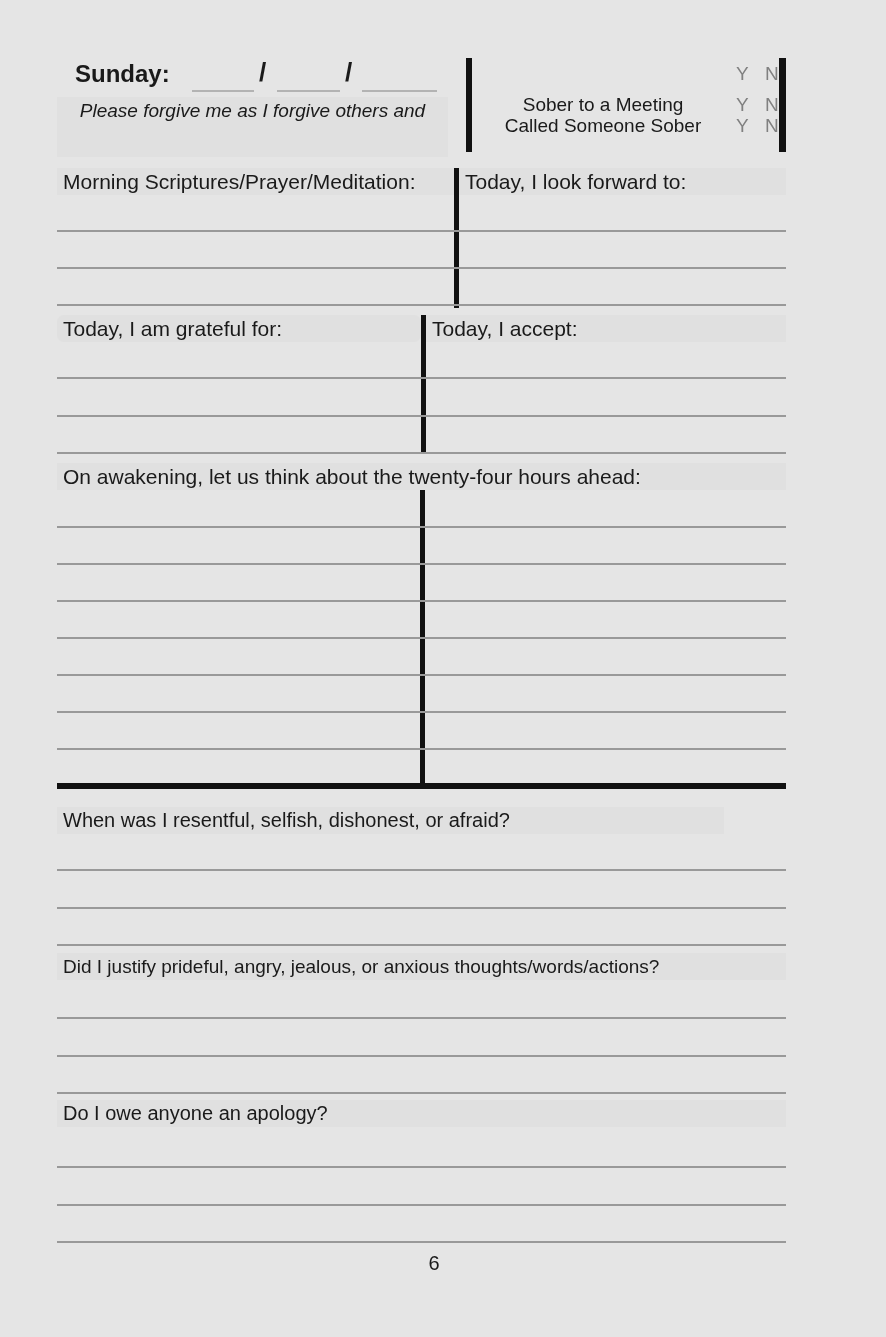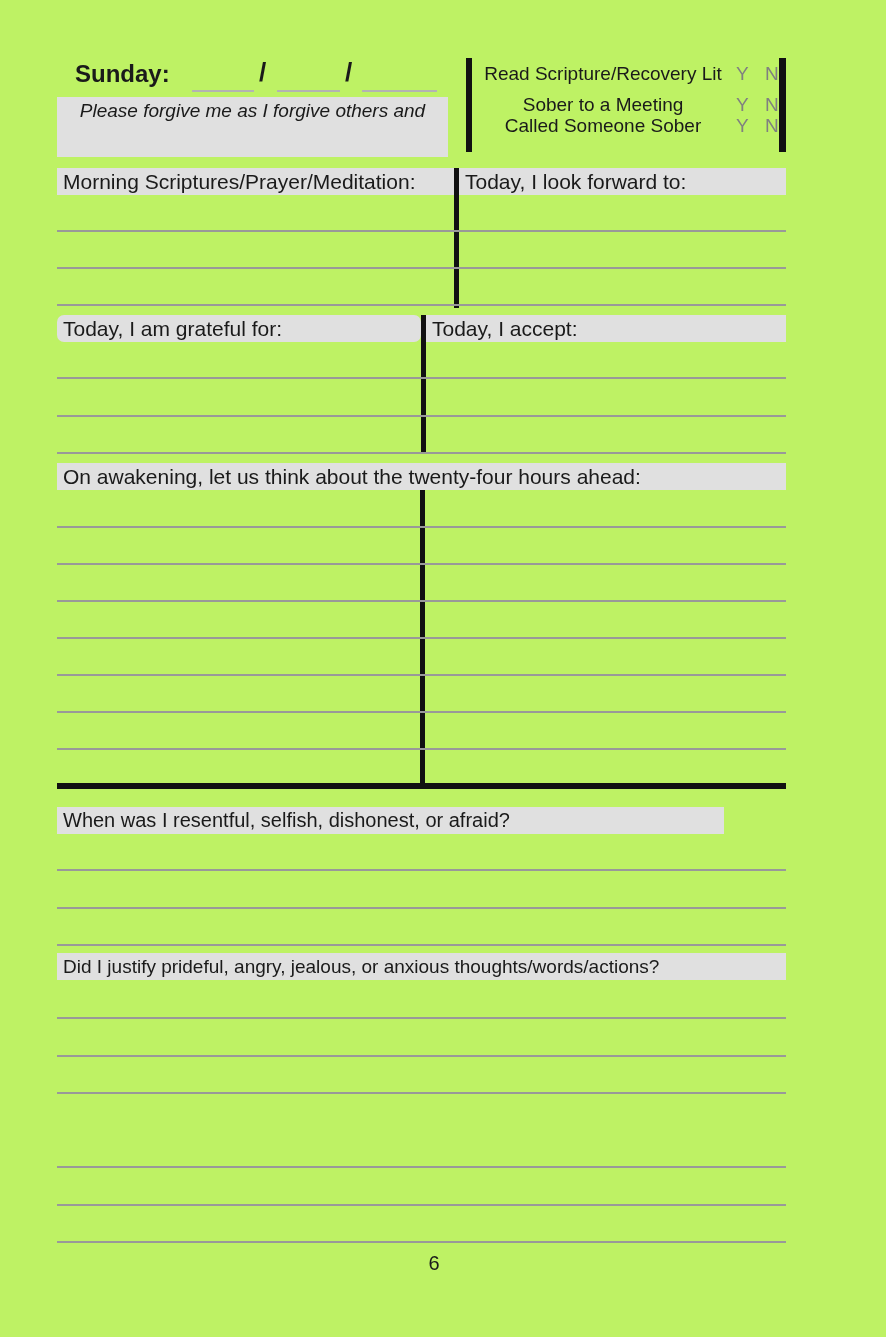--- a/index.html
+++ b/index.html
@@ -1,17 +1,17 @@
 <!DOCTYPE html>
 <html style="--ink: #1a1a1a; --header-bg: #e0e0e0; --rule: #999999; --blank-line: #b3b3b3; --structure: #111111; --yn: #808080;"><head>
 <meta charset="utf-8">
 <style>
   html, body { margin:0; padding:0; background:#ffffff; }
   .page {
-    position:relative; width:886px; height:1337px; background:#bef264;
+    position:relative; width:886px; height:1337px; background:#e5e5e5;
     font-family:"Liberation Sans", sans-serif; color:var(--ink, #1a1a1a);
     overflow:hidden;
   }
 
   
   .day-label { position:absolute; left:75px; top:60px; font-size:24px; font-weight:bold; white-space:nowrap; }
   .date-blank { position:absolute; top:64px; height:26px; border-bottom:2px solid var(--blank-line, #b3b3b3); }
   .blank1 { left:192px; width:62px; }
   .blank2 { left:277px; width:63px; }
   .blank3 { left:362px; width:75px; }
@@ -77,21 +77,20 @@
   <span class="date-blank blank3"></span>
 
   <div class="quote-box">
     <div>Please forgive me as I forgive others and</div>
   </div>
 
   <div class="cl-bar cl-bar-left"></div>
   <div class="cl-bar cl-bar-right"></div>
 
   <div class="cl-row cl-row-1">
-    <span class="cl-label">Read Scripture/Recovery Lit</span>
     <span class="cl-yn cl-y">Y</span>
     <span class="cl-yn cl-n">N</span>
   </div>
   <div class="cl-row cl-row-2">
     <span class="cl-label">Sober to a Meeting</span>
     <span class="cl-yn cl-y">Y</span>
     <span class="cl-yn cl-n">N</span>
   </div>
   <div class="cl-row cl-row-3">
     <span class="cl-label">Called Someone Sober</span>
@@ -127,19 +126,20 @@
   <div class="sec-header hdr-resentful">When was I resentful, selfish, dishonest, or afraid?</div>
   <div class="w-line" style="top:869px"></div>
   <div class="w-line" style="top:907px"></div>
   <div class="w-line" style="top:944px"></div>
 
   <div class="sec-header sec-header--tight hdr-justify">Did I justify prideful, angry, jealous, or anxious thoughts/words/actions?</div>
   <div class="w-line" style="top:1017px"></div>
   <div class="w-line" style="top:1055px"></div>
   <div class="w-line" style="top:1092px"></div>
 
+  <div class="sec-header hdr-apology">Do I owe anyone an apology?</div>
   <div class="w-line" style="top:1166px"></div>
   <div class="w-line" style="top:1204px"></div>
   <div class="w-line" style="top:1241px"></div>
 
   <div class="page-number">6</div>
 
 </div>
 
 </body></html>

